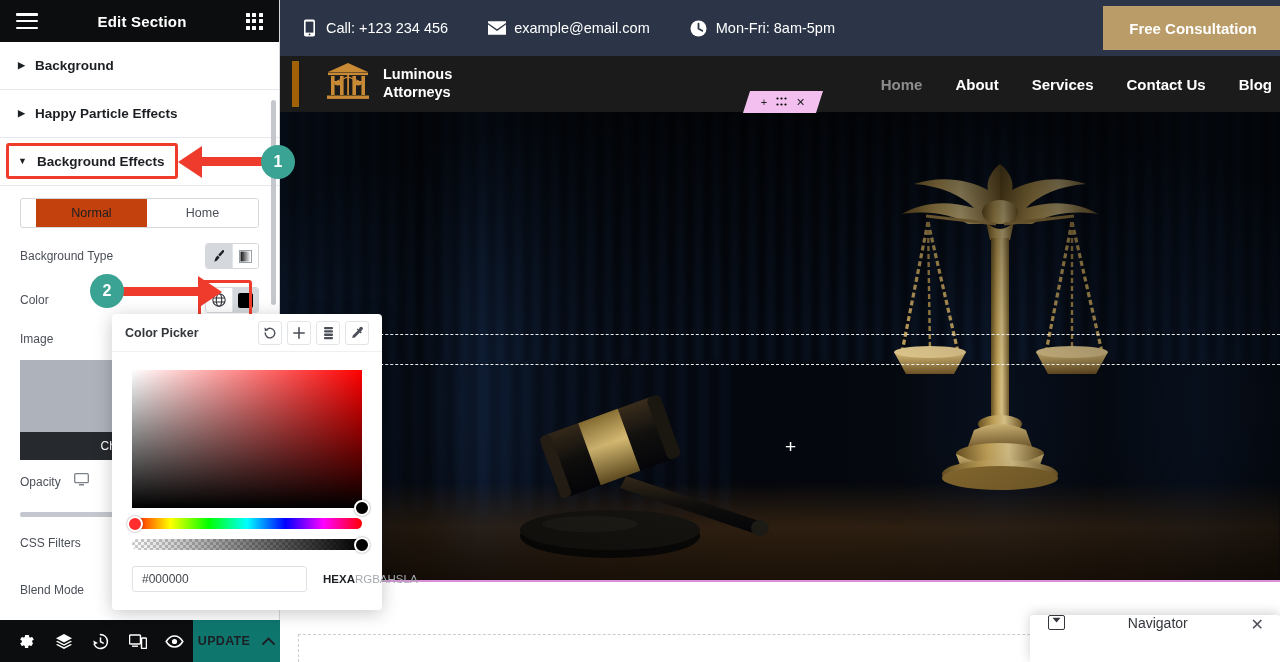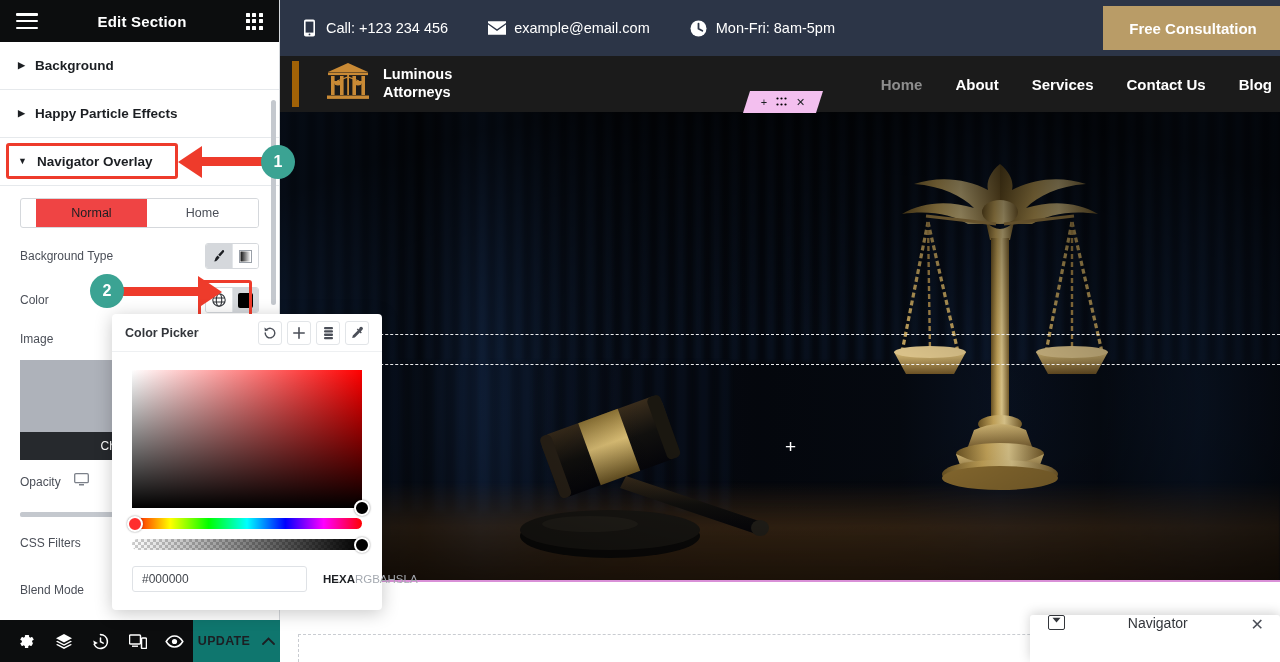--- a/index.html
+++ b/index.html
@@ -58,21 +58,21 @@
 
   
   .tabs {
     margin: 12px 20px 6px 20px; height: 30px;
     display:flex; border:1px solid #d5d8dc; border-radius:3px; overflow:hidden;
   }
   .tabs > div {
     flex:1; display:flex; align-items:center; justify-content:center;
     font-size:12.5px; color:#4b4f58; cursor:pointer; background:#fff;
   }
-  .tabs > div.active { background:#ef4444; color:#1c1f23;margin-left:15px; }
+  .tabs > div.active { background:#c2410c; color:#1c1f23;margin-left:15px; }
 
   
   .toggle-group { display:flex; border:1px solid #d5d8dc; border-radius:3px; overflow:hidden; height:26px;}
   .toggle-group > div {
     width:26px; display:flex; align-items:center; justify-content:center;
     background:#fff; cursor:pointer; border-left:1px solid #e3e6e9;
   }
   .toggle-group > div:first-child { border-left:none; }
   .toggle-group > div.on { background:#d5d8dc; }
 
@@ -527,21 +527,21 @@
         <span>Background</span>
       </div>
 
       <div class="accordion">
         <span class="tri">▶</span>
         <span>Happy Particle Effects</span>
       </div>
 
       <div class="accordion acc-open">
         <span class="tri">▼</span>
-        <span>Navigator Overlay</span>
+        <span>Background Effects</span>
       </div>
 
       <div class="tabs">
         <div class="active">
           <span>Normal</span>
         </div>
         <div>
           <span>Home</span>
         </div>
       </div>

